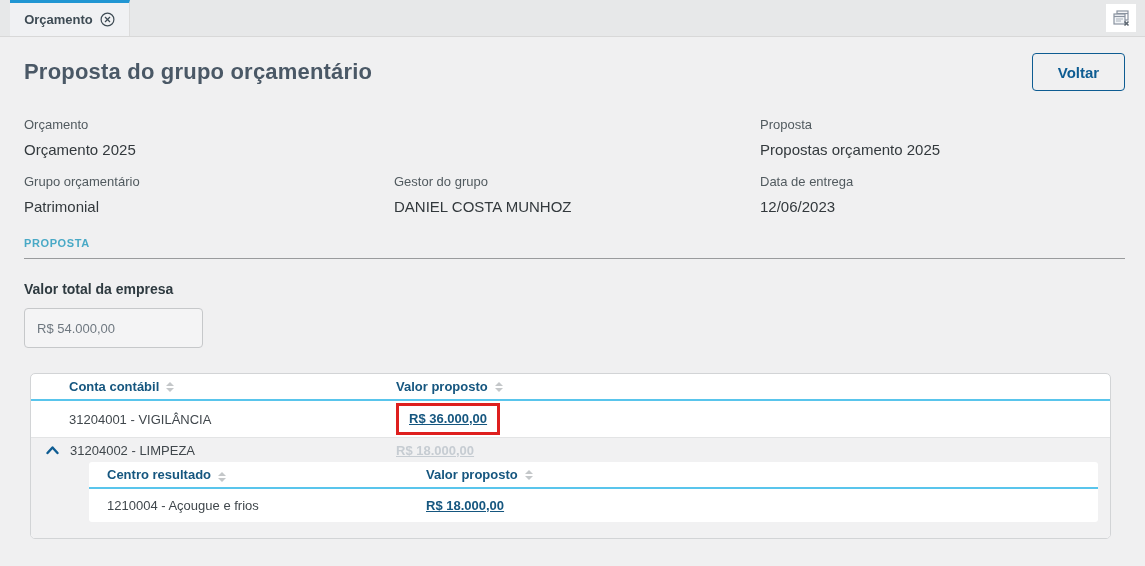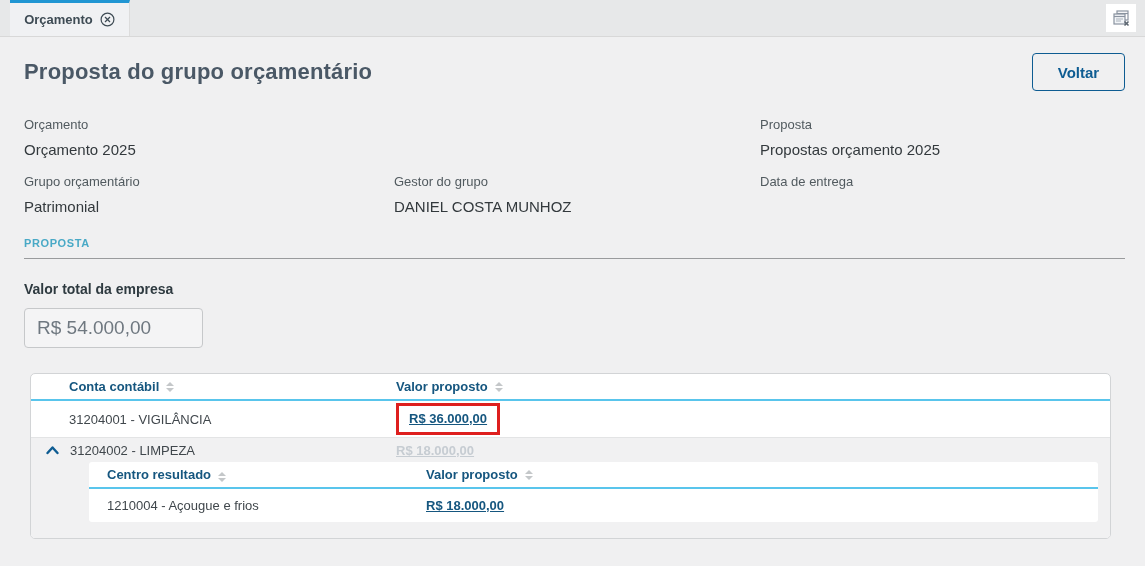--- a/index.html
+++ b/index.html
@@ -70,21 +70,21 @@
   .filter-label { display:block; font-size:14px; font-weight:700; color:#2e3a40; margin-bottom:11px; }
   .select-box {
     width:356px; height:40px; background:#ffffff; border:1px solid #4a4a4a; border-radius:4px;
     display:flex; align-items:center; justify-content:space-between;
     padding:0 14px; cursor:pointer; margin-right:9px;
   }
   .select-value { font-size:15px; color:#33393d; }
   .input-disabled {
     width:179px; height:40px; background:#f4f4f5; border:1px solid #c6c8ca; border-radius:4px;
     display:flex; align-items:center; padding:0 12px;
-    font-size:19px; color:#6f7880;
+    font-size:13px; color:#6f7880;
   }
 
   
   .table-card {
     margin:25px 14px 0 6px;
     background:#ffffff;
     border:1px solid #d2d4d6;
     border-radius:5px;
     overflow:hidden;
   }
@@ -186,20 +186,21 @@
     <div class="field f2">
       <div class="field-label">Grupo orçamentário</div>
       <div class="field-value">Patrimonial</div>
     </div>
     <div class="field f3">
       <div class="field-label">Gestor do grupo</div>
       <div class="field-value">DANIEL COSTA MUNHOZ</div>
     </div>
     <div class="field f4">
       <div class="field-label">Data de entrega</div>
+      <div class="field-value">12/06/2023</div>
     </div>
   </div>
 
   <div class="section-header">
     <span class="section-label">PROPOSTA</span>
     <hr class="section-line">
   </div>
 
   <div class="filters-row">
     <div class="filter-total">

